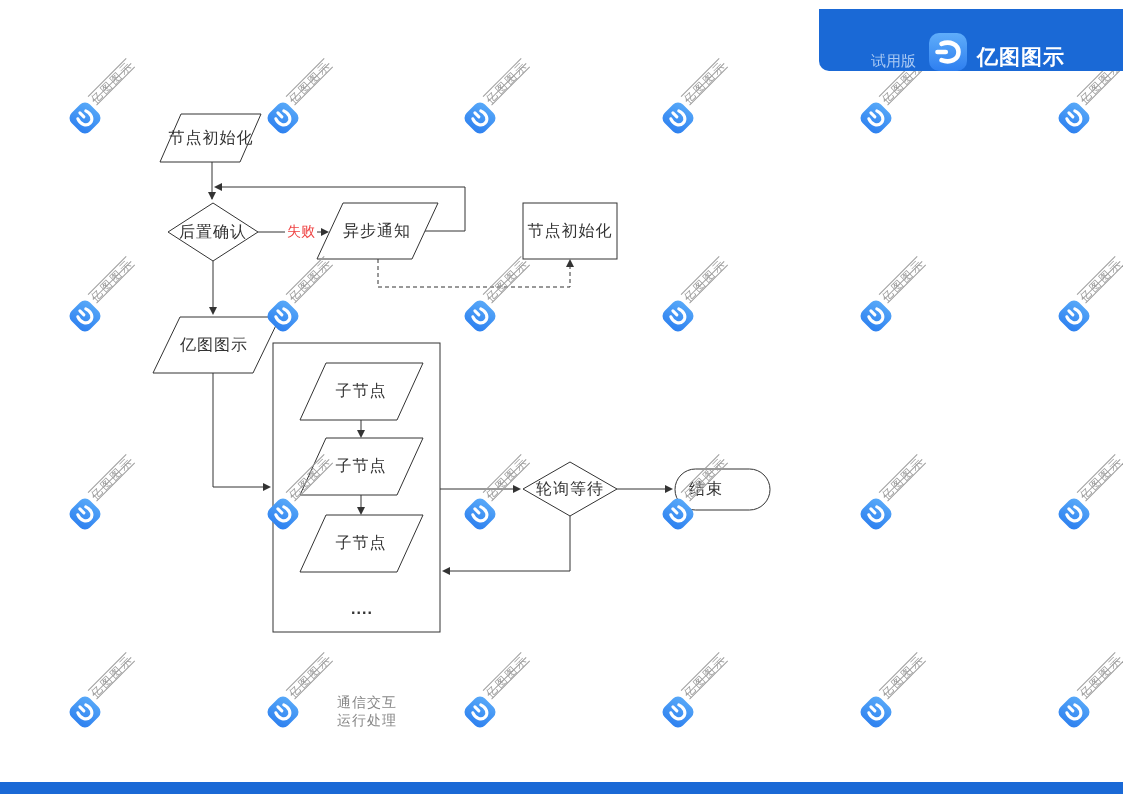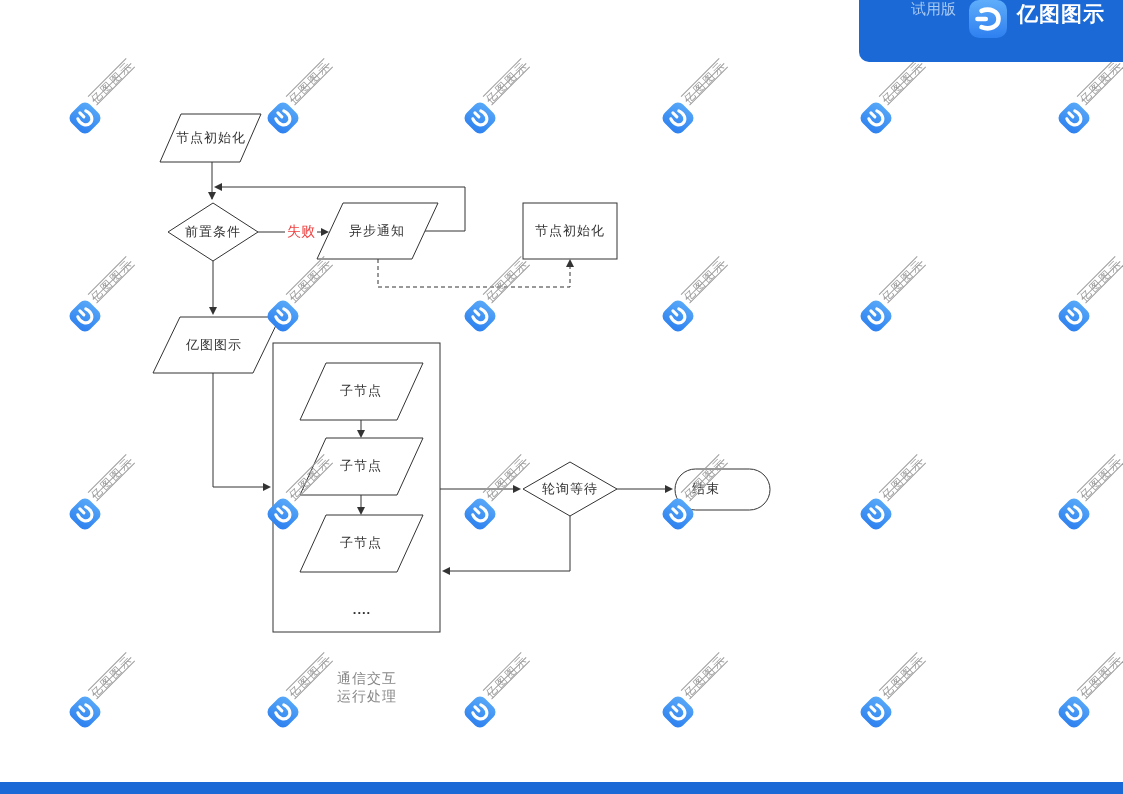--- a/index.html
+++ b/index.html
@@ -10,53 +10,53 @@
   }
   
   svg.diagram{position:absolute;left:0;top:0;z-index:10;}
   .shape{fill:#ffffff;stroke:#333333;stroke-width:1;}
   .edge{stroke:#333333;stroke-width:1;fill:none;}
   .edge.dashed{stroke-dasharray:4 3;}
   .arrow{fill:#333333;stroke:none;}
   
   .node-label{
     position:absolute;z-index:20;transform:translate(-50%,-50%);
-    font-size:13px;color:#333333;white-space:nowrap;letter-spacing:1px;
+    font-size:16px;color:#333333;white-space:nowrap;letter-spacing:1px;
   }
   .edge-label{
     position:absolute;z-index:20;transform:translate(-50%,-50%);
     font-size:14px;color:#ef4444;background:#ffffff;padding:0 2px;white-space:nowrap;
   }
   .ellipsis-label{font-weight:bold;letter-spacing:1px;}
   .annotation{
-    position:absolute;z-index:20;left:337px;top:669px;
-    font-size:14px;color:#878787;line-height:18px;white-space:nowrap;letter-spacing:1px;
+    position:absolute;z-index:20;left:337px;top:694px;
+    font-size:14px;color:#878787;line-height:18px;white-space:nowrap;letter-spacing:1px;font-family:Liberation Mono, monospace;
   }
   
   #watermark-layer{position:absolute;left:0;top:0;width:100%;height:100%;z-index:30;pointer-events:none;}
   .wm{position:absolute;width:0;height:0;}
   .wm-logo{
     position:absolute;left:-13px;top:-13px;width:26px;height:26px;border-radius:7px;
     transform:rotate(45deg);
     background:linear-gradient(160deg,#5aabf9,#2b7eef);
     display:flex;align-items:center;justify-content:center;
   }
   .wm-logo svg{width:26px;height:26px;display:block;}
   .wm-text{
     position:absolute;left:8px;top:-24px;width:90px;
     transform:rotate(-45deg);transform-origin:0 50%;
     color:#9c9c9c;font-size:11px;letter-spacing:2.5px;white-space:nowrap;
     text-decoration:underline overline line-through;
     text-decoration-color:#9c9c9c;
   }
   
   .banner{
-    position:absolute;top:0;right:0;width:264px;height:62px;
+    position:absolute;top:9px;right:0;width:304px;height:62px;
     background:#1a69d6;border-bottom-left-radius:10px;
-    display:flex;align-items:flex-start;z-index:40;
+    display:flex;align-items:flex-end;z-index:40;
   }
   .trial{margin-left:52px;color:#a9c9f3;font-size:15px;white-space:nowrap;}
   .banner-logo{
     width:38px;height:38px;border-radius:10px;margin-left:13px;flex:0 0 auto;
     background:linear-gradient(180deg,#5fadfa,#2e7ff0);
     display:flex;align-items:center;justify-content:center;
   }
   .banner-logo svg{width:38px;height:38px;display:block;}
   .brand{color:#ffffff;font-size:21px;font-weight:bold;margin-left:10px;letter-spacing:1px;white-space:nowrap;}
   
@@ -129,21 +129,21 @@
     <path class="edge" d="M361,495 L361,507"></path>
     <polygon class="arrow" points="357,507 365,507 361,515"></polygon>
   </g>
   <polygon class="shape" points="326,515 423,515 397,572 300,572"></polygon>
 
   <polygon class="shape" points="570,462 617,489 570,516 523,489"></polygon>
   <rect class="shape" x="675" y="469" width="95" height="41" rx="20.5" ry="20.5"></rect>
 </svg>
 
 <div class="node-label" style="left:211px;top:138px">节点初始化</div>
-<div class="node-label" style="left:213px;top:232px">前置条件</div>
+<div class="node-label" style="left:213px;top:232px">后置确认</div>
 <div class="edge-label" style="left:301px;top:232px">失败</div>
 <div class="node-label" style="left:377px;top:231px">异步通知</div>
 <div class="node-label" style="left:570px;top:231px">节点初始化</div>
 <div class="node-label" style="left:214px;top:345px">亿图图示</div>
 <div class="node-label" style="left:361px;top:391px">子节点</div>
 <div class="node-label" style="left:361px;top:466px">子节点</div>
 <div class="node-label" style="left:361px;top:543px">子节点</div>
 <div class="node-label ellipsis-label" style="left:362px;top:609px">....</div>
 <div class="node-label" style="left:570px;top:489px">轮询等待</div>
 <div class="node-label" style="left:706px;top:489px">结束</div>

